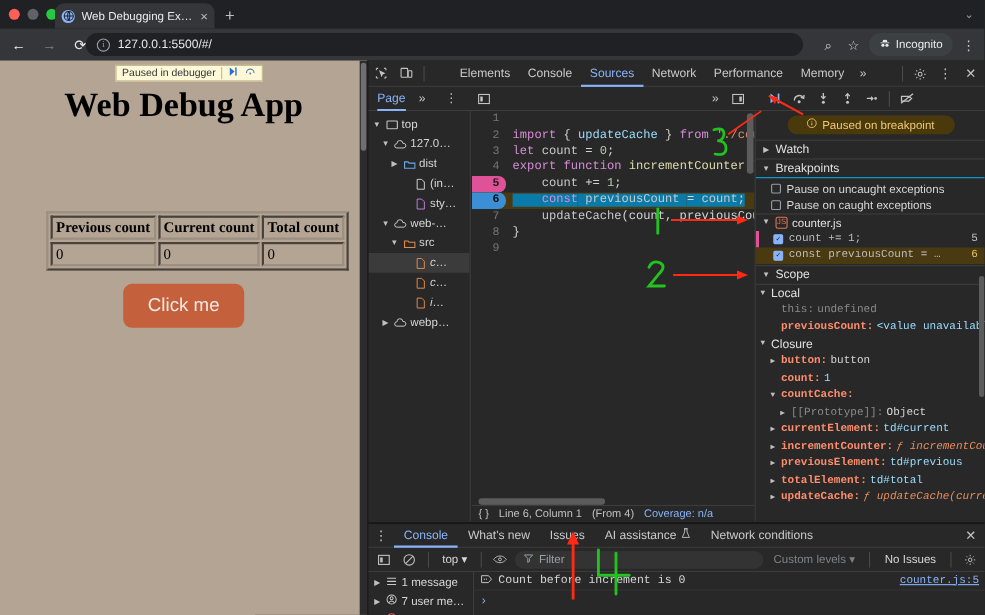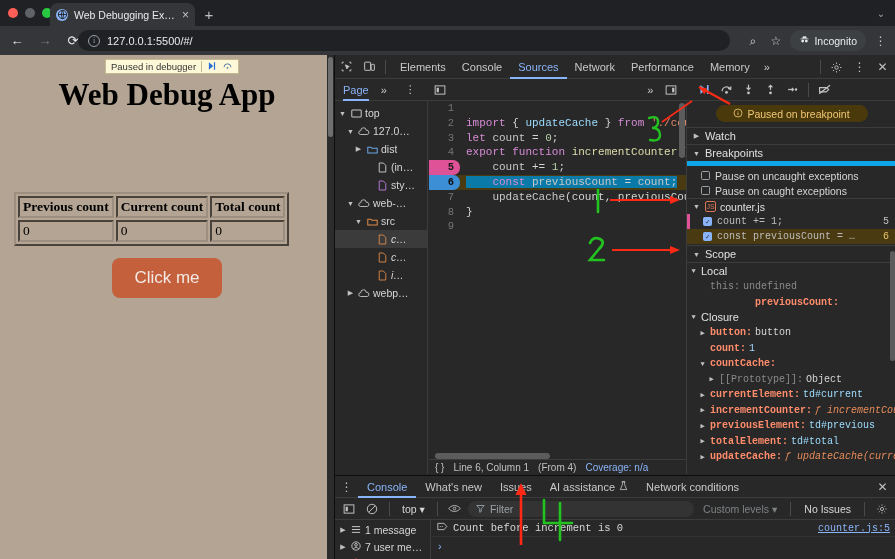--- a/index.html
+++ b/index.html
@@ -92,21 +92,21 @@
     font-size: 9.5px; color: #333; font-family: "Liberation Sans", sans-serif;
   }
   .pb-sep { width: 1px; height: 11px; background: #c4b98f; }
   .pb-ico { color: #2b6fd6; font-size: 10px; line-height: 1; }
   .page-title {
     position: absolute; left: 0; top: 22px; width: 334px; text-align: center;
     font-family: "Liberation Serif", serif; font-weight: bold;
     font-size: 31px; color: #000;
   }
   .counter-table {
-    position: absolute; left: 14px; top: 137px;
+    position: absolute; left: 42px; top: 137px;
     border-collapse: separate; border-spacing: 2px;
     border: 2px outset #9c8f80;
     font-family: "Liberation Serif", serif; font-size: 13.5px; color: #000;
     background: #b3a493;
   }
   .counter-table th, .counter-table td {
     border: 2px inset #9c8f80; padding: 1px 3px;
   }
   .counter-table th { font-weight: bold; white-space: nowrap; }
   .counter-table td { text-align: left; }
@@ -129,21 +129,21 @@
   .dt-topbar {
     position: absolute; left: 0; top: 0; width: 561px; height: 24px;
     background: #282828; border-bottom: 1px solid #3c3c3c;
     display: flex; align-items: center;
   }
   .dt-ico-btn {
     width: 23px; height: 23px; display: flex; align-items: center;
     justify-content: center; color: #c3c3c3;
   }
   .dt-vsep { width: 1px; height: 14px; background: #4a4a4a; margin: 0 4px; }
-  .dt-tabs { display: flex; align-items: center; height: 24px; margin-left: 2px; }
+  .dt-tabs { display: flex; align-items: center; height: 24px; margin-left: 20px; }
   .dt-tab {
     height: 24px; padding: 0 8px; display: flex; align-items: center;
     font-size: 11px; color: #c9c9c9; white-space: nowrap;
   }
   .dt-tab.active { color: #8ab4f8; box-shadow: inset 0 -2px 0 #8ab4f8; }
   .dt-more { color: #c9c9c9; font-size: 11px; padding: 0 6px; }
   .dt-topright { position: absolute; right: 2px; top: 0; height: 24px; display: flex; align-items: center; }
 
   .dt-subbar {
     position: absolute; left: 0; top: 24px; width: 561px; height: 22px;
@@ -686,21 +686,21 @@
       <div class="sec-head">
         <span class="tw">▶</span>
         <span>Watch</span>
       </div>
 
       <div class="sec-head">
         <span class="tw">▼</span>
         <span>Breakpoints</span>
       </div>
 
-      <div style="border-top:5px solid #0ea5e9;padding-top:2px">
+      <div style="border-top:1px solid #0ea5e9;padding-top:2px">
         <div class="bp-opt">
           <span class="cbox"></span>
           <span>Pause on uncaught exceptions</span>
         </div>
         <div class="bp-opt">
           <span class="cbox"></span>
           <span>Pause on caught exceptions</span>
         </div>
       </div>
 
@@ -730,21 +730,21 @@
       <div id="scope-list" style="border-top:1px solid #3c3c3c">
           <div class="scope-row" style="padding-left: 2px;">
             <span class="sc-tw">▼</span>
             <span style="color: rgb(224, 224, 224); font-family: &quot;Liberation Sans&quot;, sans-serif; font-size: 11px;">Local</span>
           </div>
           <div class="scope-row" style="padding-left: 11px;">
             <span class="sc-tw"></span>
             <span class="sc-name dim">this:</span>
             <span class="sc-val grey">undefined</span>
           </div>
-          <div class="scope-row" style="padding-left: 11px; flex-direction: column;">
+          <div class="scope-row" style="padding-left: 11px;">
             <span class="sc-tw"></span>
             <span class="sc-name">previousCount:</span>
             <span class="sc-val">&lt;value unavailable&gt;</span>
           </div>
           <div class="scope-row" style="padding-left: 2px;">
             <span class="sc-tw">▼</span>
             <span style="color: rgb(224, 224, 224); font-family: &quot;Liberation Sans&quot;, sans-serif; font-size: 11px;">Closure</span>
           </div>
           <div class="scope-row" style="padding-left: 11px;">
             <span class="sc-tw">▶</span>

